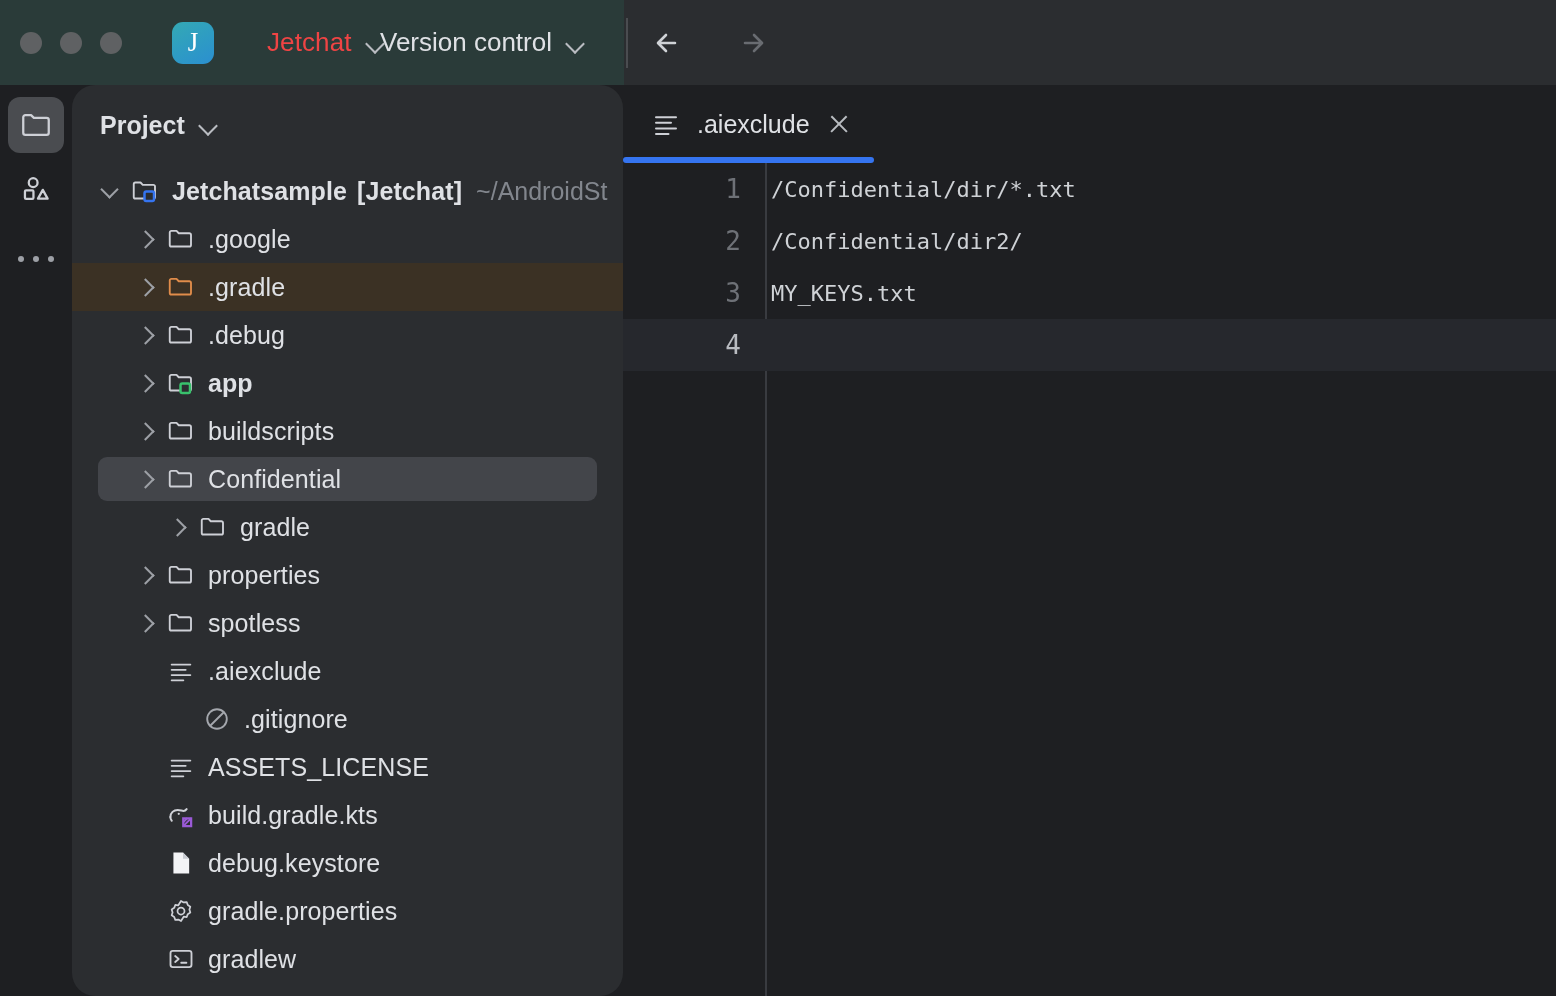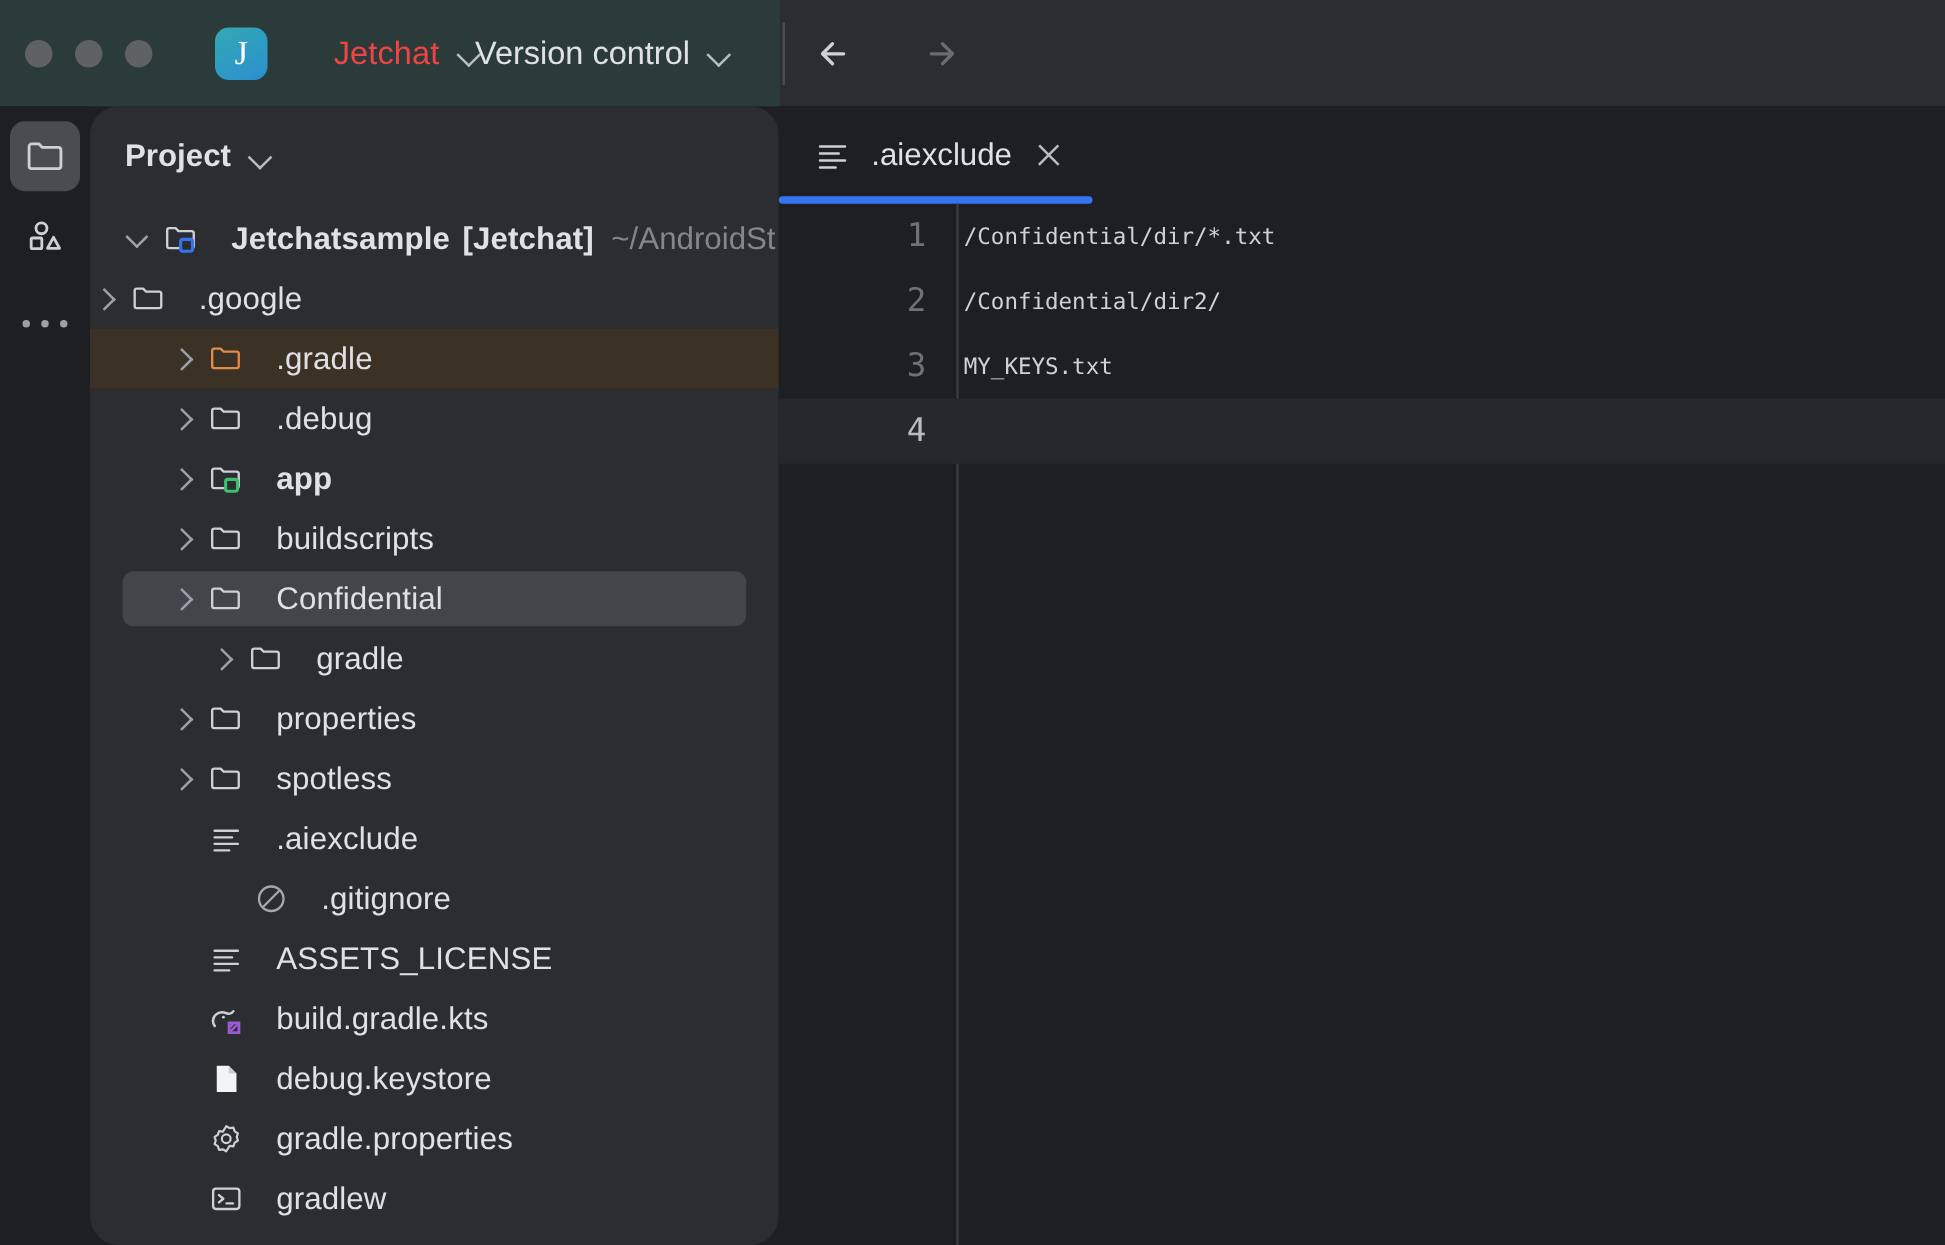--- a/index.html
+++ b/index.html
@@ -201,21 +201,21 @@
 
   .ficon {
     width: 30px; height: 30px;
     flex: none;
     margin-left: 10px;
     display: flex; align-items: center; justify-content: center;
   }
   .label {
     color: #dfe1e5;
     font-size: 25px;
-    margin-left: 25px;
+    margin-left: 12px;
     letter-spacing: .1px;
   }
   .label.bold { font-weight: bold; }
   .label-dim {
     color: #82868d;
     font-size: 25px;
     margin-left: 14px;
   }
 
   
@@ -287,21 +287,21 @@
     color: #6e7177;
     font-family: "DejaVu Sans Mono", monospace;
     font-size: 26px;
     flex: none;
   }
   .code-line.current .lnum { color: #b9bcc1; }
   .ctext {
     margin-left: 30px;
     color: #cfd2d6;
     font-family: "DejaVu Sans Mono", monospace;
-    font-size: 18px;
+    font-size: 22px;
     white-space: pre;
   }
 </style>
 </head>
 <body>
 
 <div class="titlebar">
   <div class="titlebar-tint"></div>
 
   <div class="traffic-lights">
@@ -372,21 +372,21 @@
         <svg width="30" height="30" viewBox="0 0 24 24">
           <path d="M3 6.5a1.3 1.3 0 0 1 1.3-1.3h4.1l1.8 1.9h8.5A1.3 1.3 0 0 1 20 8.4v8.3a1.3 1.3 0 0 1-1.3 1.3H4.3A1.3 1.3 0 0 1 3 16.7z" fill="none" stroke="#ced0d6" stroke-width="1.5" stroke-linejoin="round"></path>
           <rect x="11.6" y="12.4" width="7.6" height="7.6" rx="1.4" fill="#2b2d30" stroke="#3574f0" stroke-width="2"></rect>
         </svg>
       </div>
       <div class="label bold">Jetchatsample</div>
       <div class="label bold" style="margin-left:10px">[Jetchat]</div>
       <div class="label-dim">~/AndroidSt</div>
     </div>
 
-    <div class="row" style="">
+    <div class="row" style="padding-left:62px;">
       <div class="arrow"></div>
       <div class="ficon">
         <svg width="30" height="30" viewBox="0 0 24 24">
             <path d="M3 6.8a1.3 1.3 0 0 1 1.3-1.3h4.1l1.8 1.9h8.5A1.3 1.3 0 0 1 20 8.7v8a1.3 1.3 0 0 1-1.3 1.3H4.3A1.3 1.3 0 0 1 3 16.7z" fill="none" stroke="#ced0d6" stroke-width="1.5" stroke-linejoin="round"></path>
           </svg>
       </div>
       <div class="label">.google</div>
     </div>
 
     <div class="row excluded" style="padding-left:62px;">

